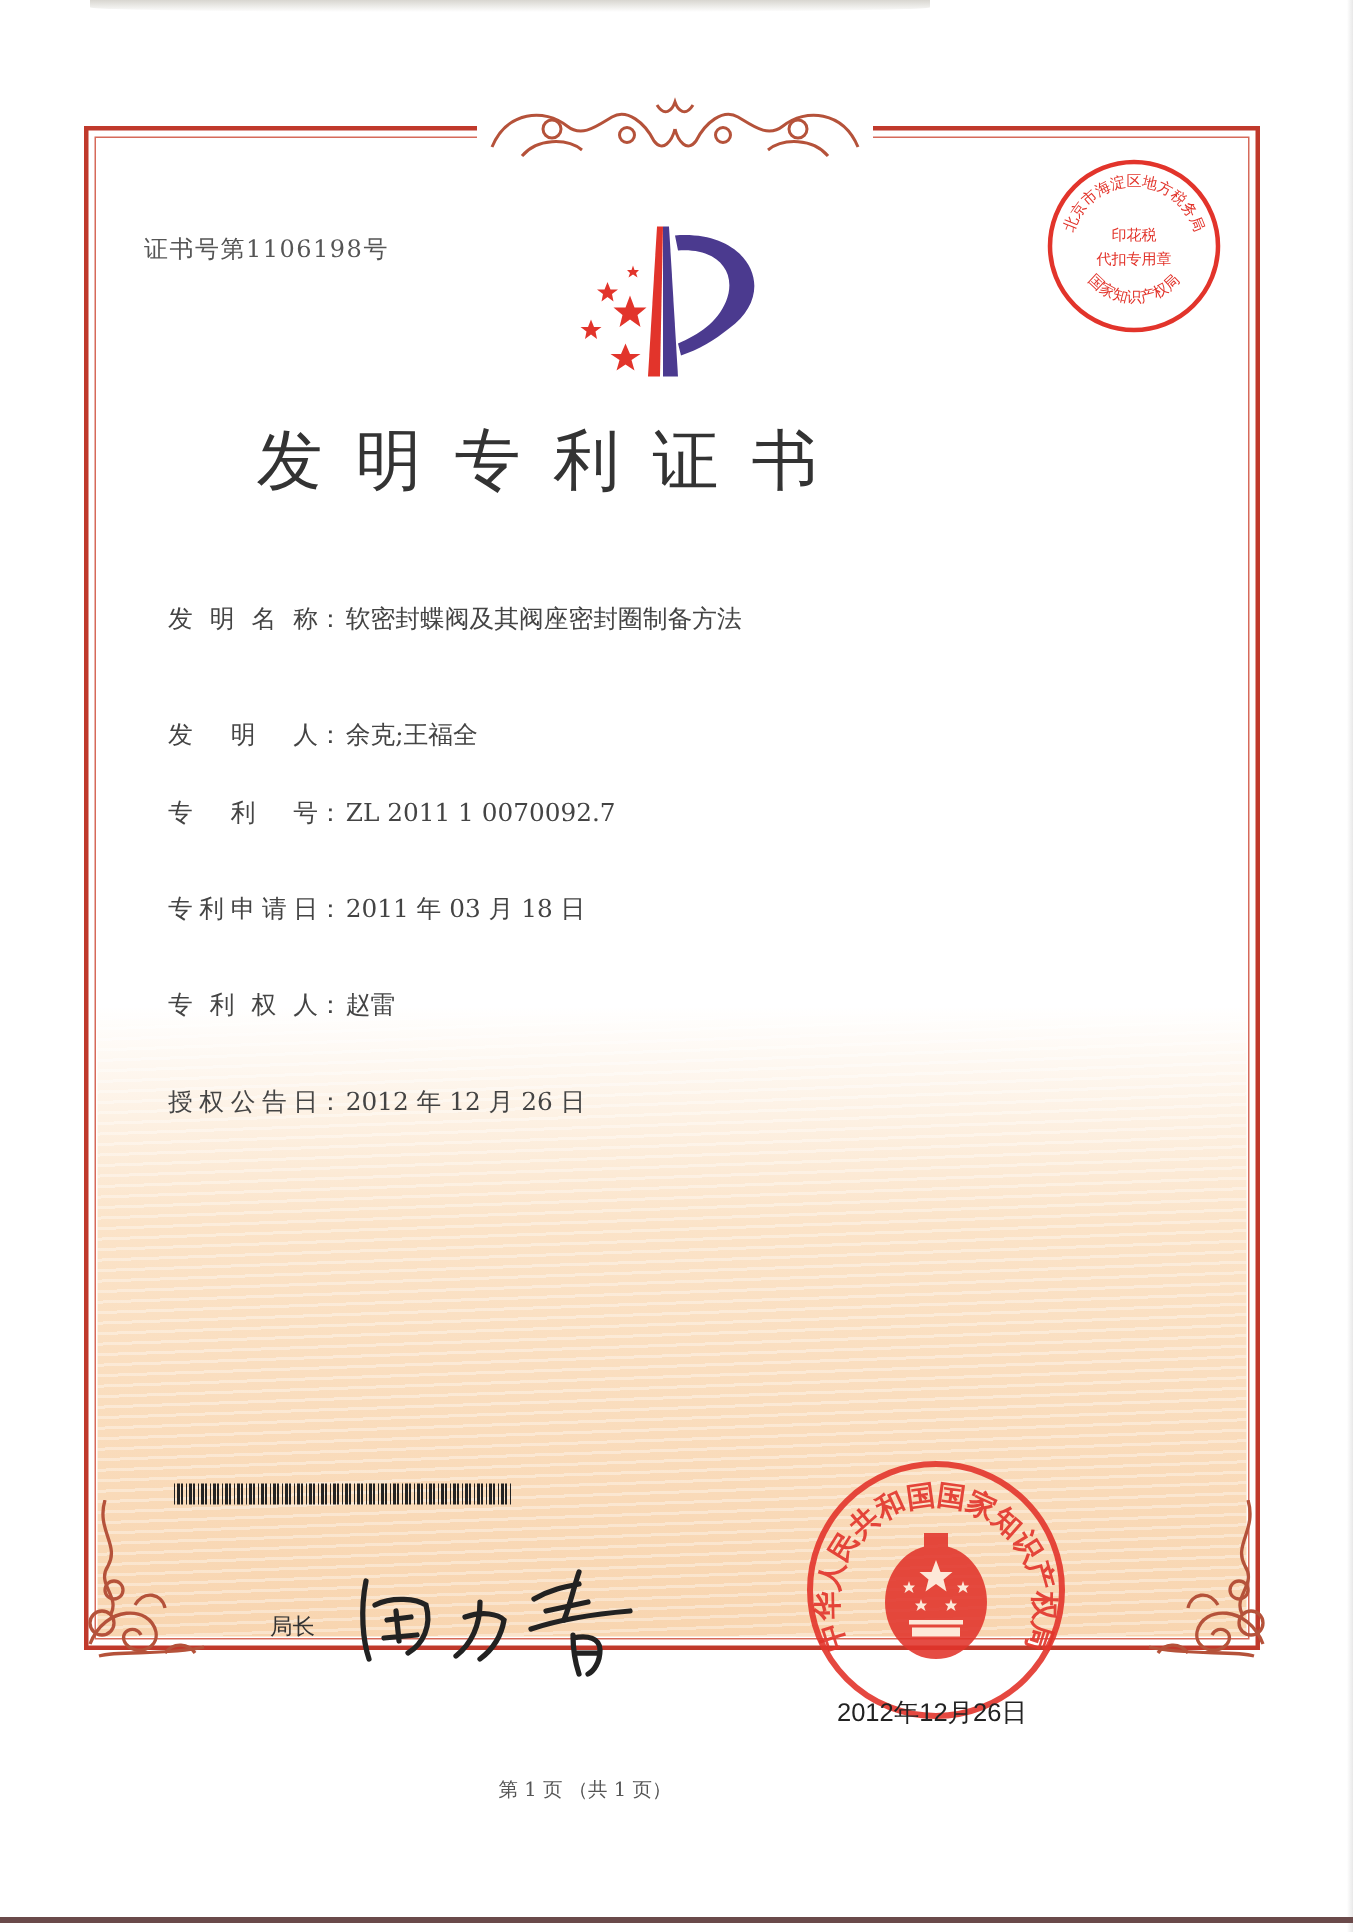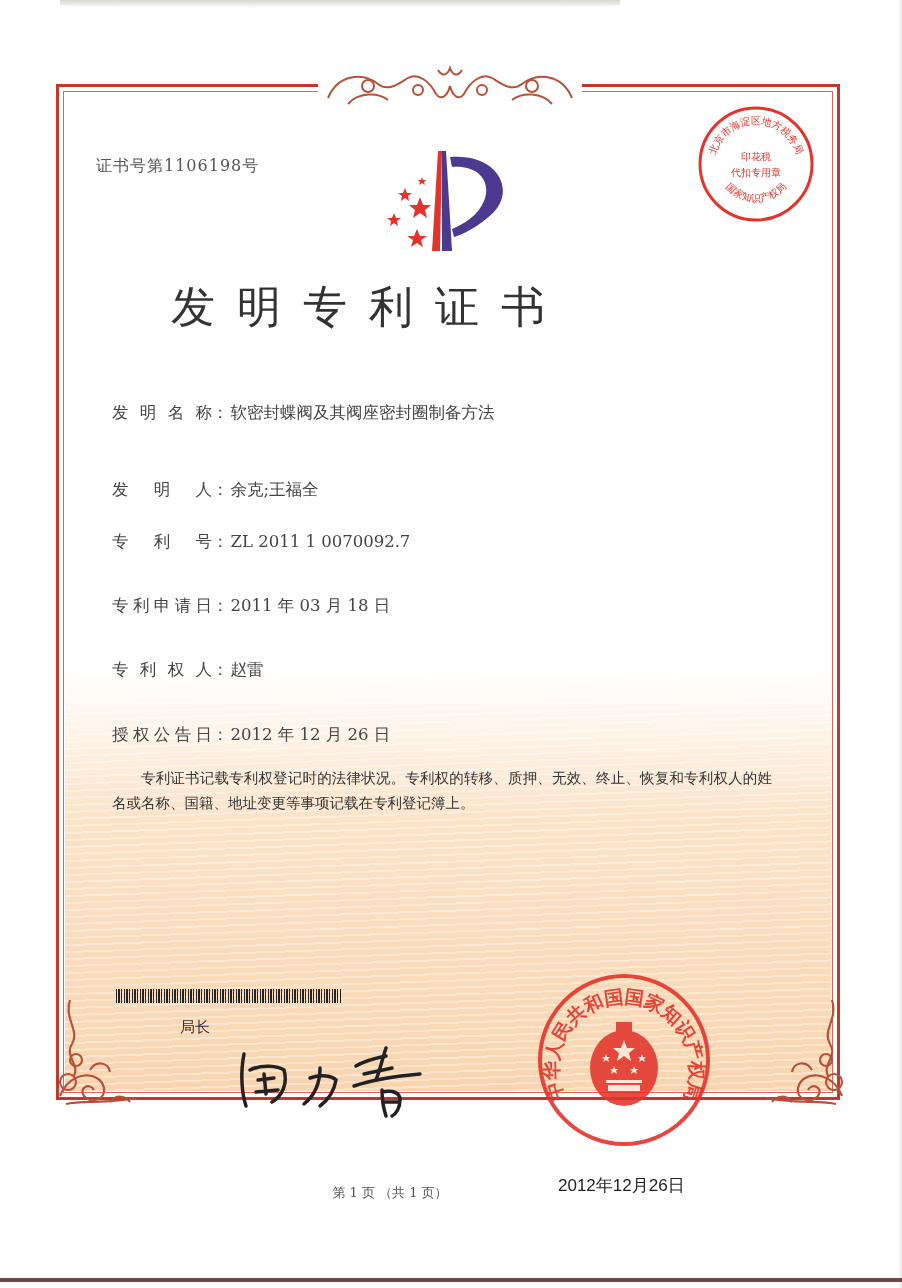--- a/index.html
+++ b/index.html
@@ -68,31 +68,30 @@
     .body-text {
       position: absolute; left: 112px; top: 766px; width: 660px;
       font-size: 14.5px; line-height: 24.5px; color: #333;
     }
     .body-text p { margin: 0; text-indent: 2em; text-align: justify; }
     .barcode {
       position: absolute; left: 116px; top: 989px; width: 225px; height: 14px;
       background: repeating-linear-gradient(90deg, #222 0px, #222 1px, transparent 1px, transparent 2px, #222 2px, #222 4px, transparent 4px, transparent 5px, #222 5px, #222 6px, transparent 6px, transparent 8px);
     }
     .director-label {
-      position: absolute; left: 180px; top: 1018px;
+      position: absolute; left: 180px; top: 1075px;
       font-family: "DejaVu Sans", "Liberation Sans", sans-serif;
       font-size: 15px; color: #333;
     }
     .signature { position: absolute; left: 236px; top: 1040px; width: 190px; height: 80px; }
     .seal { position: absolute; left: 536px; top: 972px; width: 176px; height: 176px; }
     .seal-date {
       position: absolute; left: 558px; top: 1130px;
       font-size: 17px; color: #222; letter-spacing: 0px;
       font-family: "Liberation Sans", "DejaVu Sans", sans-serif;
-      margin-top: 44px;
     }
     .page-footer {
       position: absolute; left: 0; top: 1184px; width: 780px; text-align: center;
       font-size: 13px; color: #555;
     }
   </style>
 </head>
 <body>
 
 <div class="scan-top-shadow"></div>
@@ -189,21 +188,20 @@
   <span class="label">专利申请日</span><span class="colon">：</span><span>2011 年 03 月 18 日</span>
 </div>
 <div class="field f5">
   <span class="label">专利权人</span><span class="colon">：</span><span>赵雷</span>
 </div>
 <div class="field f6">
   <span class="label">授权公告日</span><span class="colon">：</span><span>2012 年 12 月 26 日</span>
 </div>
 
 <div class="body-text">
-  <p>专利证书记载专利权登记时的法律状况。专利权的转移、质押、无效、终止、恢复和专利权人的姓名或名称、国籍、地址变更等事项记载在专利登记簿上。</p>
 </div>
 
 <div class="barcode"></div>
 
 <div class="director-label">局长</div>
 
 <svg class="signature" viewBox="0 0 190 80">
   <g fill="none" stroke="#222" stroke-width="3.5" stroke-linecap="round">
     <path d="M8 14 C4 34, 6 54, 10 66"></path>
     <path d="M14 30 C26 24, 42 26, 48 30 C52 44, 46 56, 36 62"></path>

